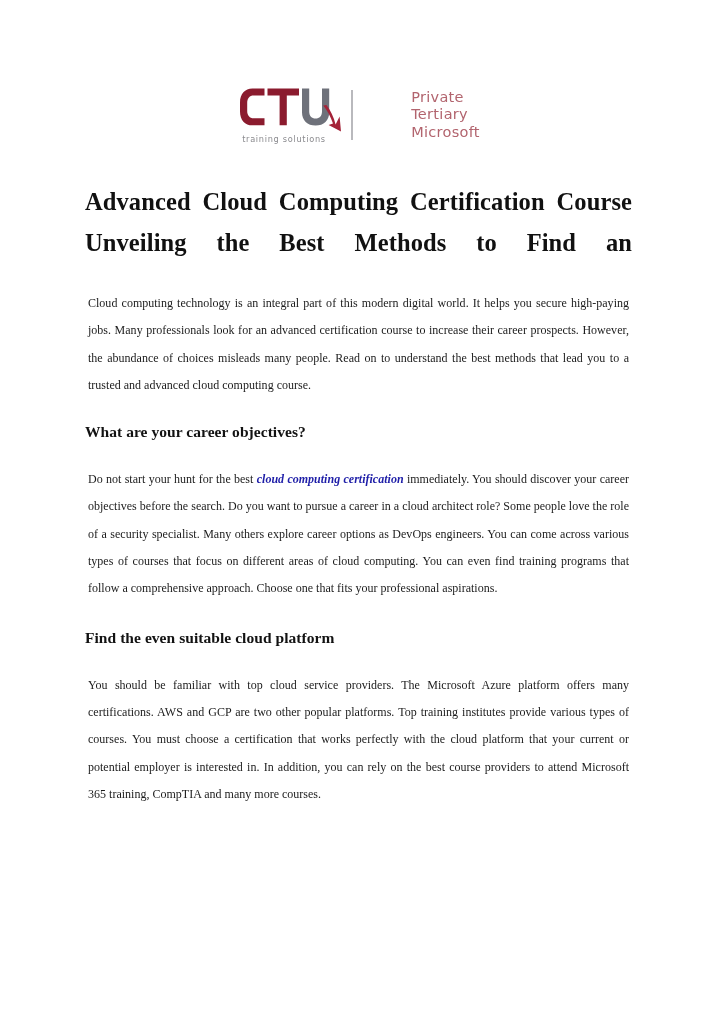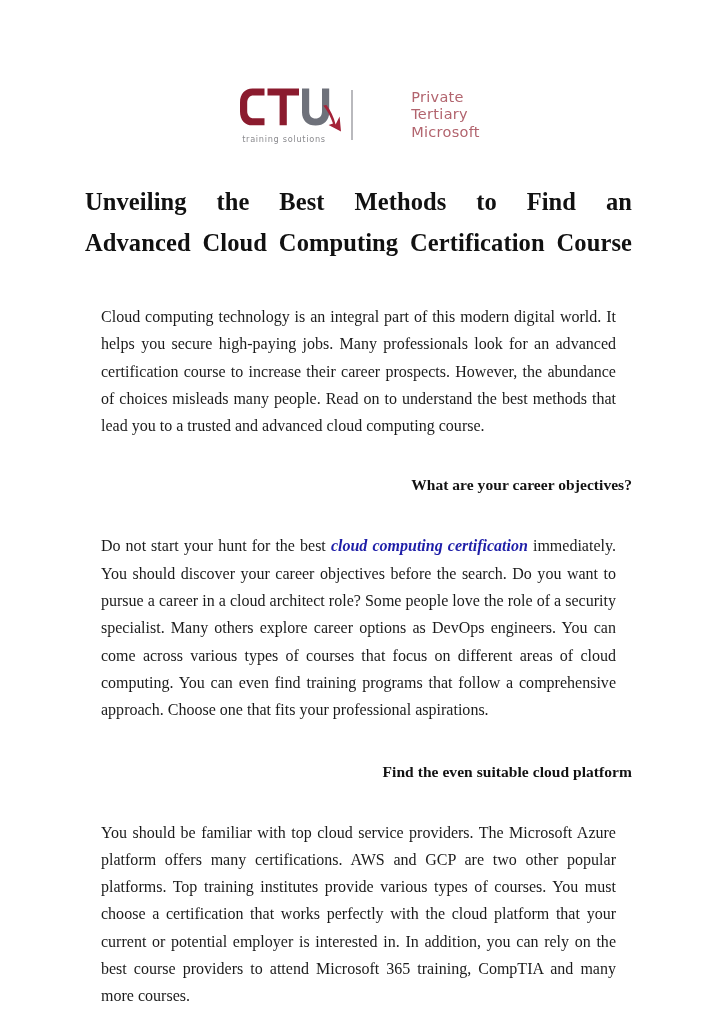--- a/index.html
+++ b/index.html
@@ -104,26 +104,25 @@
     text-align-last: justify;
   }
 
   h2.subhead {
     margin: 0;
     font-size: 15.5px;
     line-height: 22px;
     font-weight: bold;
     color: #121212;
     letter-spacing: 0.05px;
-    text-align: right;
   }
 
   p.body {
-    margin: 16px;
-    font-size: 16px;
+    margin: 3px;
+    font-size: 12px;
     line-height: 27.3px;
     text-align: justify;
     color: #1b1b1b;
     letter-spacing: 0.01px;
   }
 
   
   .sp-title-p1   { height: 24px; }
   .sp-p1-h1      { height: 19px; }
   .sp-h1-p2      { height: 20px; }
@@ -172,22 +171,22 @@
         <div>Tertiary</div>
         <div>Microsoft</div>
       </div>
 
     </div>
   </div>
 
   <div class="article">
 
     <h1 class="title">
+      <span class="ln last">Advanced Cloud Computing Certification Course</span>
       <span class="ln">Unveiling the Best Methods to Find an</span>
-      <span class="ln last">Advanced Cloud Computing Certification Course</span>
     </h1>
 
     <div class="sp-title-p1"></div>
 
     <p class="body">Cloud computing technology is an integral part of this modern digital world. It helps you secure high-paying jobs. Many professionals look for an advanced certification course to increase their career prospects. However, the abundance of choices misleads many people. Read on to understand the best methods that lead you to a trusted and advanced cloud computing course.</p>
 
     <div class="sp-p1-h1"></div>
 
     <h2 class="subhead">What are your career objectives?</h2>
 

